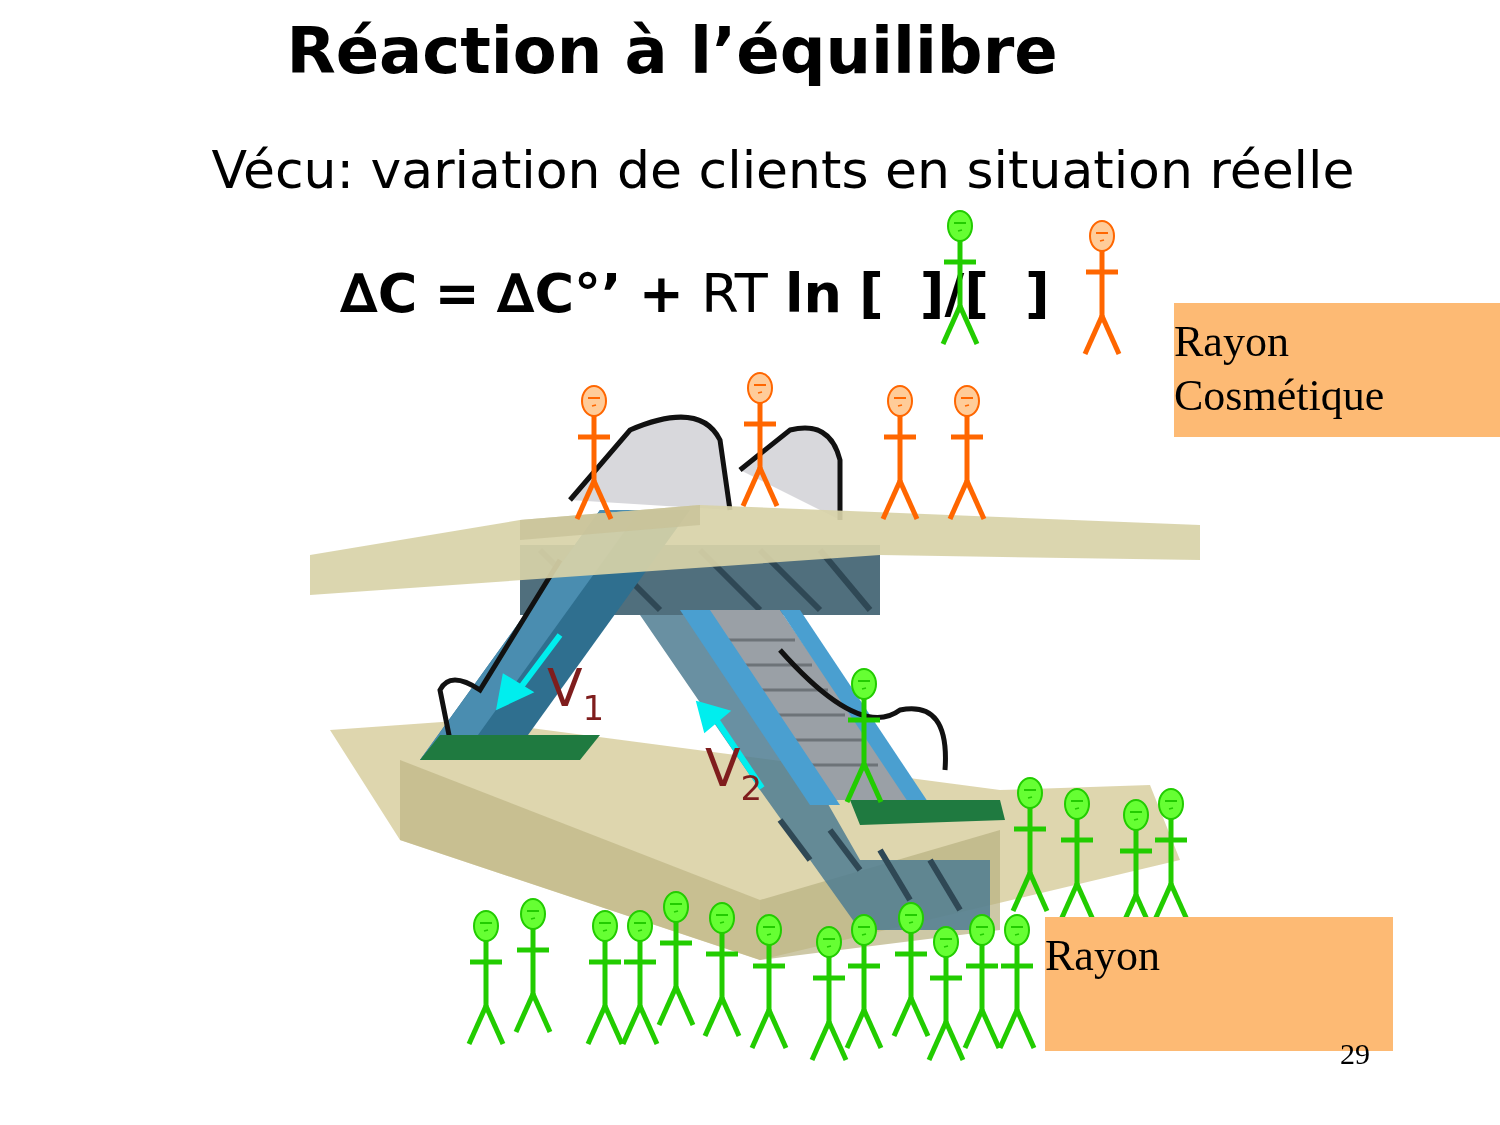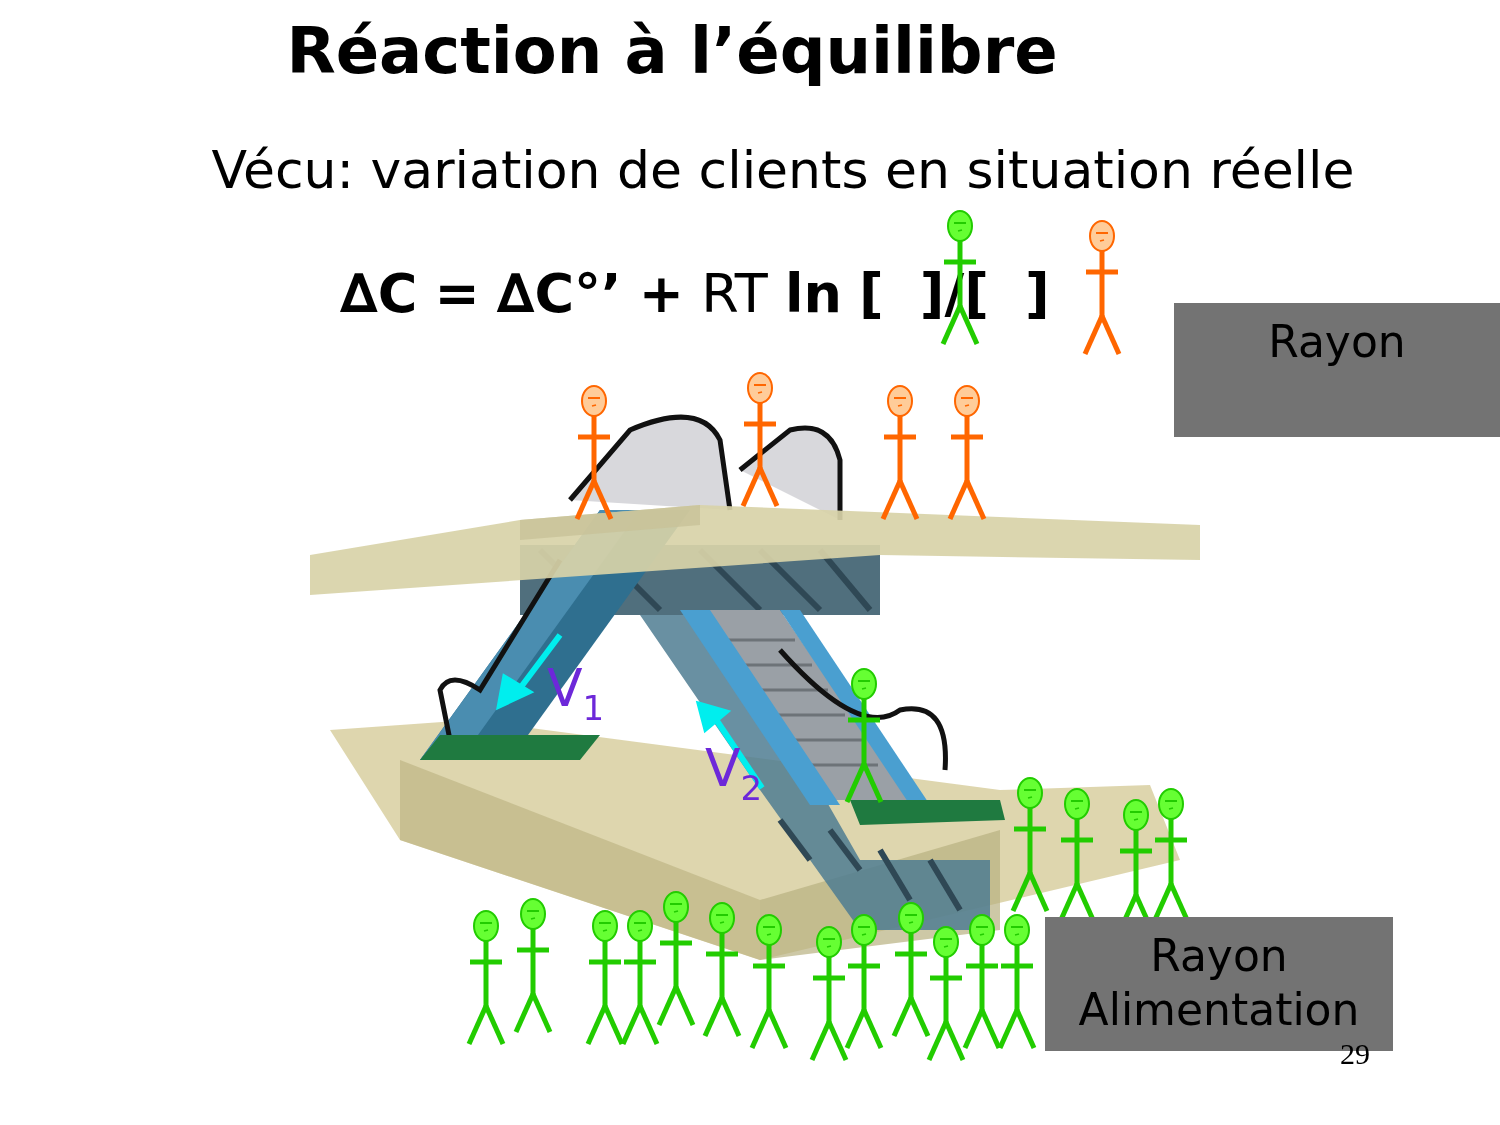--- a/index.html
+++ b/index.html
@@ -6,27 +6,27 @@
   body { width: 1500px; height: 1125px; position: relative; overflow: hidden;
          font-family: "DejaVu Sans", sans-serif; color: #000; }
   .title { position: absolute; left: 0; width: 1344px; top: 14px; text-align: center;
            font-weight: bold; font-size: 64px; letter-spacing: 0px; }
   .subtitle { position: absolute; left: 0; width: 1500px; top: 140px; text-align: center;
               font-size: 52px; margin-left: 33px; }
   .equation { position: absolute; left: 340px; top: 262px; font-size: 54px; white-space: nowrap; }
   .equation .b { font-weight: bold; }
   .equation .n { font-weight: normal; margin-top: 19px; }
   .eq-slot { display: inline-block; width: 36px; }
-  .label-box { position: absolute; background: #737373; text-align: center;
-               font-size: 44px; line-height: 54px; }
+  .label-box { position: absolute; background: #fdba74; text-align: left;
+               font-size: 44px; line-height: 54px; font-family: Liberation Serif, serif; }
   .label-cosm { left: 1174px; top: 303px; width: 326px; height: 134px; padding-top: 12px; box-sizing: border-box; }
   .label-alim { left: 1045px; top: 917px; width: 348px; height: 134px; padding-top: 12px; box-sizing: border-box; }
   .page-num { position: absolute; left: 1340px; top: 1037px; font-family: "Liberation Serif", serif; font-size: 30px; }
   .scene { position: absolute; left: 0; top: 0; width: 1500px; height: 1125px; }
-  .vlabel { position: absolute; font-size: 52px; color: #6d28d9; text-align: center; }
+  .vlabel { position: absolute; font-size: 52px; color: #7f1d1d; text-align: center; }
   .vlabel sub { font-size: 34px; vertical-align: -14px; }
 </style>
 </head>
 <body>
 
 <div class="title">Réaction à l’équilibre</div>
 <div class="subtitle">Vécu: variation de clients en situation réelle</div>
 
 <div class="equation">
   <span class="b">∆C</span>
@@ -152,20 +152,20 @@
     <use href="#fig" x="982" y="930"></use>
     <use href="#fig" x="1017" y="930"></use>
   </g>
 </svg>
 
 <div class="vlabel" style="left:547px; top:658px;"><span>V</span><sub>1</sub></div>
 <div class="vlabel" style="left:667px; top:738px;margin-left:38px;"><span>V</span><sub>2</sub></div>
 
 <div class="label-box label-cosm">
   <div>Rayon</div>
+  <div>Cosmétique</div>
 </div>
 
 <div class="label-box label-alim">
   <div>Rayon</div>
-  <div>Alimentation</div>
 </div>
 
 <div class="page-num">29</div>
 
 </body></html>

